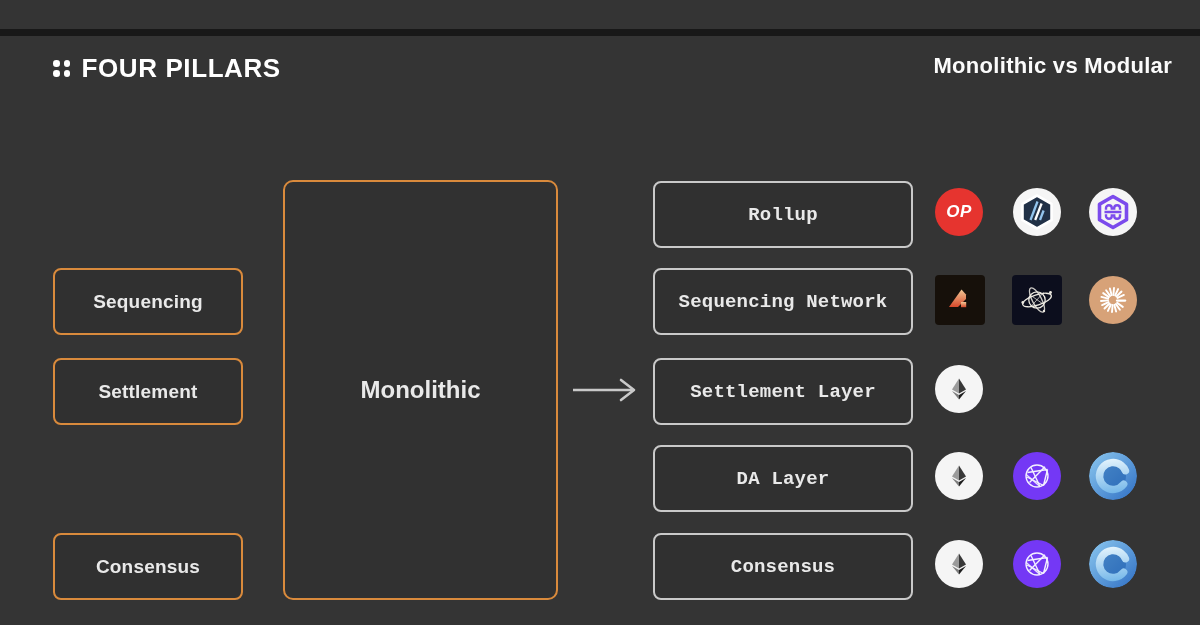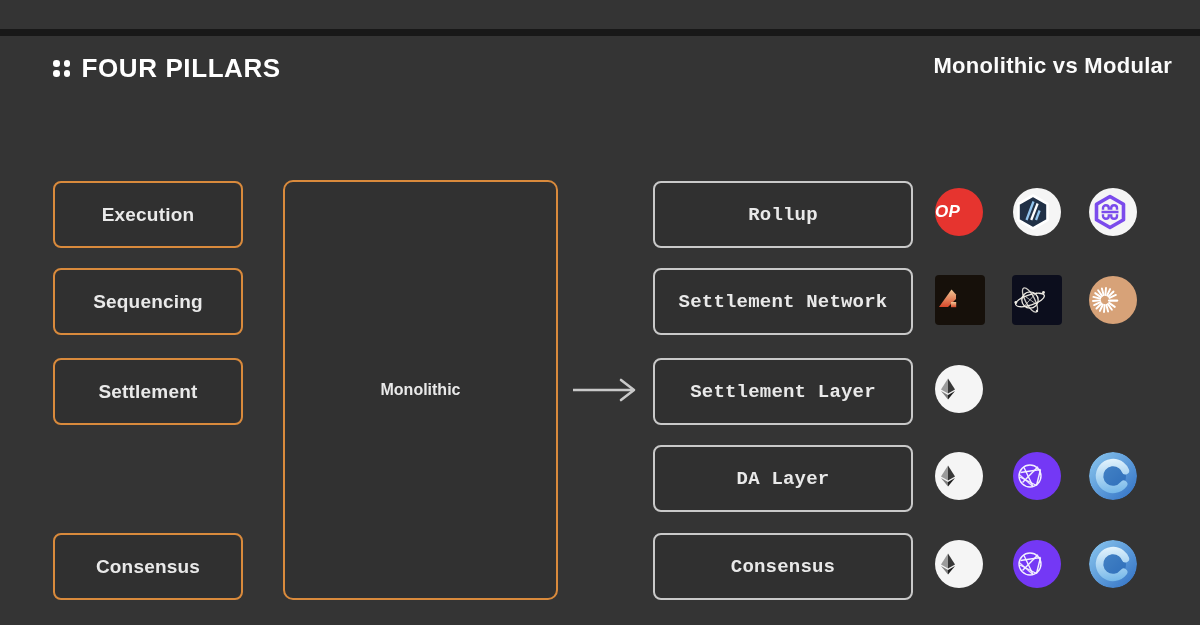--- a/index.html
+++ b/index.html
@@ -16,27 +16,27 @@
 
   
   .box{position:absolute;display:flex;align-items:center;justify-content:center;
        border-radius:8px;font-weight:700;font-size:19px;color:#E9E9E9;
        background:rgba(0,0,0,0.07);letter-spacing:0.2px;}
   .box.orange{border:2px solid #D98A3C;left:53px;width:186px;height:63px;}
   .box.gray{border:2px solid #C9C9C9;left:653px;width:256px;height:63px;font-family:Liberation Mono, monospace;}
   .mono-box{position:absolute;left:283px;top:151px;width:271px;height:416px;
        border:2px solid #D98A3C;border-radius:10px;background:rgba(0,0,0,0.04);
        display:flex;align-items:center;justify-content:center;
-       font-weight:700;font-size:16px;color:#E9E9E9;}
+       font-weight:700;font-size:24px;color:#E9E9E9;}
 
   .arrow{position:absolute;left:570px;top:348px;}
 
   
   .logo{position:absolute;width:48px;height:48px;border-radius:50%;
-        display:flex;align-items:center;justify-content:flex-start;overflow:hidden;}
+        display:flex;align-items:center;justify-content:center;overflow:hidden;}
   .logo.white{background:#F5F5F5;}
   .logo.square{width:50px;height:50px;border-radius:4px;}
   .op-text{font-style:italic;font-weight:800;font-size:17px;color:#ffffff;letter-spacing:0.4px;}
 </style>
 </head>
 <body>
 
 <div class="stage">
   <div class="top-strip"></div>
 
@@ -44,36 +44,35 @@
     <div class="brand-dots">
       <span></span>
         <span></span>
         <span></span>
         <span></span>
     </div>
     <span class="brand-text">FOUR PILLARS</span>
   </div>
   <h1 class="page-title">Monolithic vs Modular</h1>
 
-  <div class="box orange" style="top:152px">Execution</div>
   <div class="box orange" style="top:329px">Settlement</div>
   <div class="box orange" style="top:239px">Sequencing</div>
   <div class="box orange" style="top:504px">Consensus</div>
 
   <div class="mono-box">
     <span>Monolithic</span>
   </div>
 
   <svg class="arrow" width="72" height="26" viewBox="0 0 72 26">
     <line x1="3" y1="13" x2="62" y2="13" stroke="#C9C9C9" stroke-width="2.6"></line>
     <path d="M51 3 L64 13 L51 23" fill="none" stroke="#C9C9C9" stroke-width="2.6" stroke-linejoin="round" stroke-linecap="round"></path>
   </svg>
 
   <div class="box gray" style="top:152px">Rollup</div>
-  <div class="box gray" style="top:239px">Settlement Network</div>
+  <div class="box gray" style="top:239px">Sequencing Network</div>
   <div class="box gray" style="top:329px">Settlement Layer</div>
   <div class="box gray" style="top:416px">DA Layer</div>
   <div class="box gray" style="top:504px">Consensus</div>
 
   <div class="logo" style="left:935px;top:159px;background:#E6342F">
     <span class="op-text">OP</span>
   </div>
   <div class="logo white" style="left:1013px;top:159px">
     <svg width="40" height="40" viewBox="0 0 40 40">
       <polygon points="20,3.5 34.5,11.8 34.5,28.2 20,36.5 5.5,28.2 5.5,11.8" fill="#213147" stroke="#ffffff" stroke-width="2.6" stroke-linejoin="round"></polygon>

